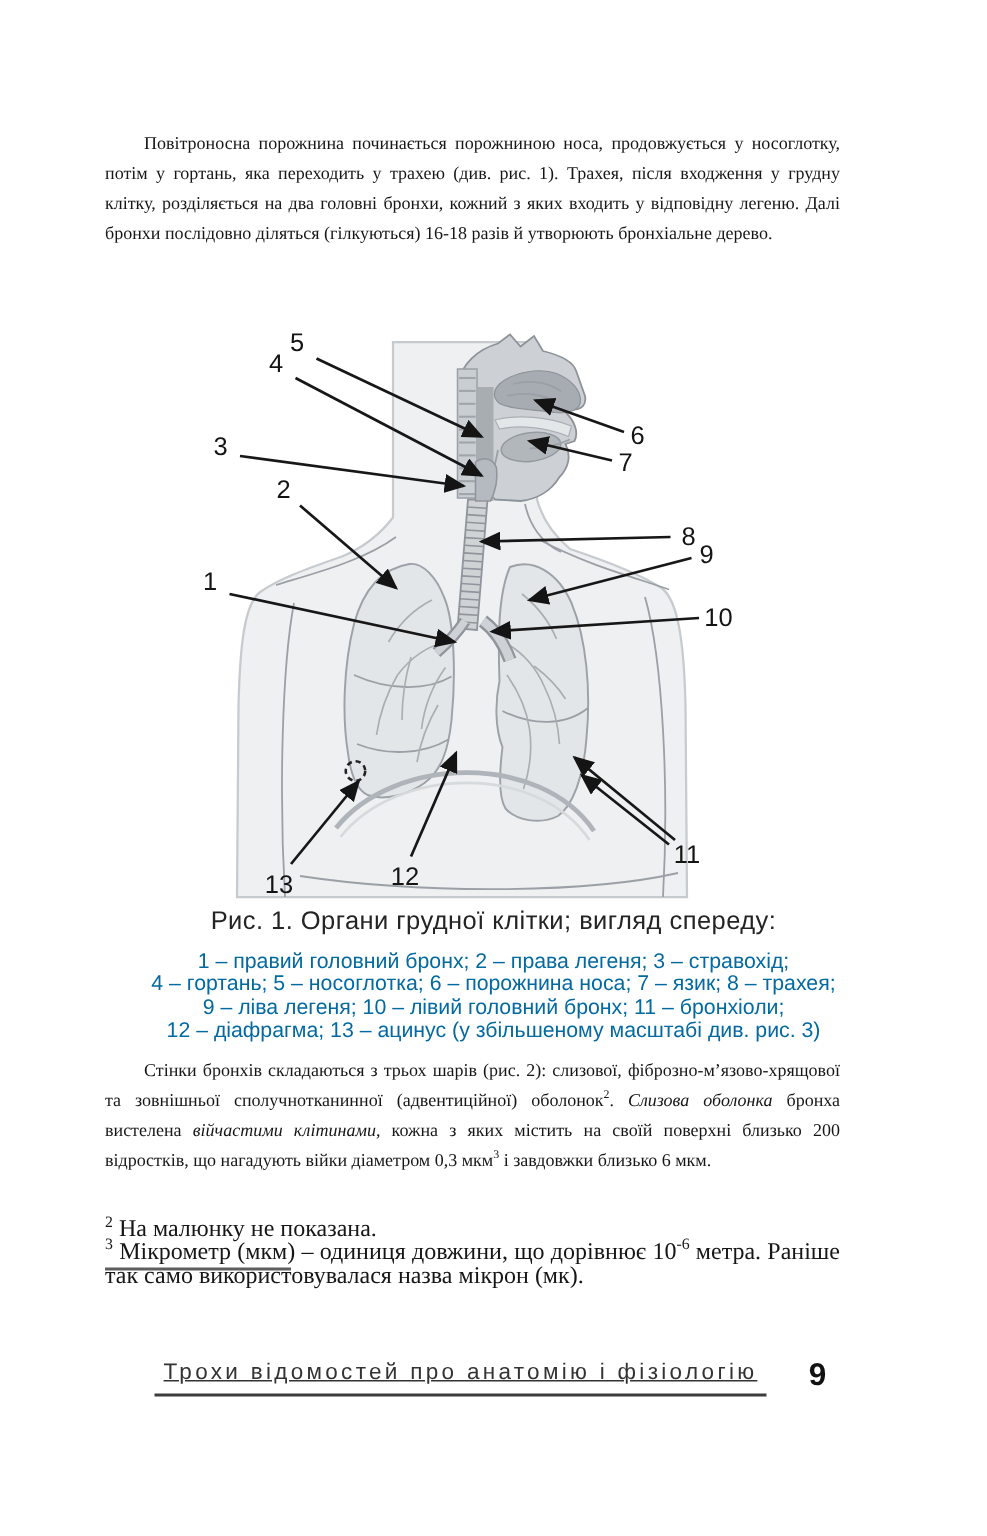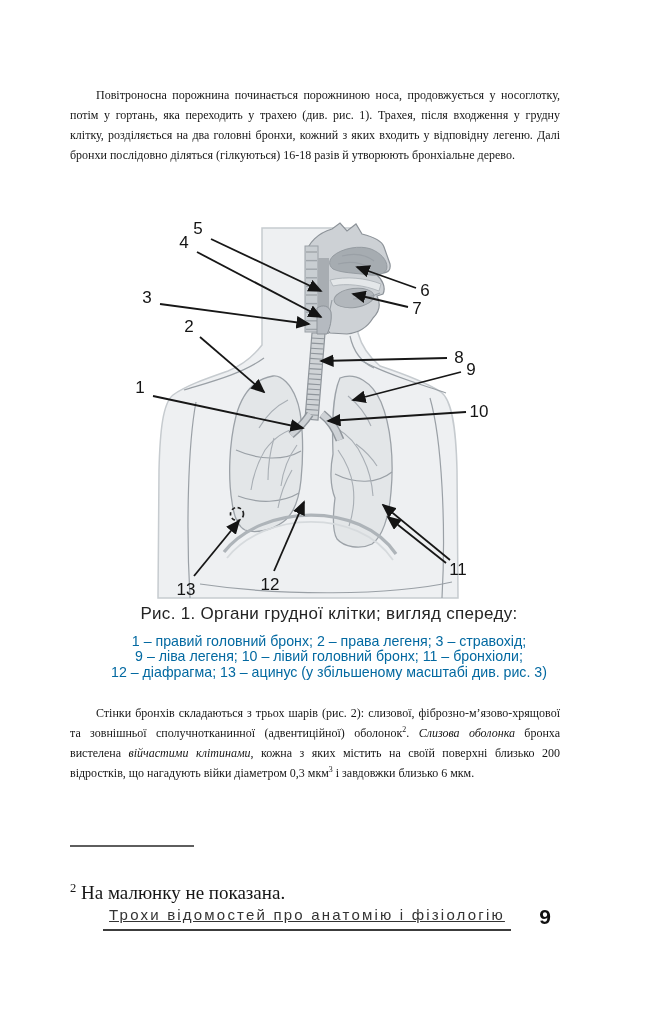--- a/index.html
+++ b/index.html
@@ -10,22 +10,22 @@
   .body-text .it{font-style:italic;}
   sup{font-size:66%;line-height:0;vertical-align:super;}
   #para-intro{top:85px;}
   #para-walls{top:703px;}
   #fig-svg{position:absolute;left:100px;top:220px;width:460px;height:380px;}
   .caption{position:absolute;left:10px;top:604px;width:638px;text-align:center;
         font-family:"Liberation Sans",sans-serif;font-size:17px;letter-spacing:.3px;color:#242424;}
   .legend{position:absolute;left:10px;top:634px;width:638px;text-align:center;
         font-family:"Liberation Sans",sans-serif;font-size:14.2px;line-height:15.3px;color:#0369a1;}
   .fn-rule{position:absolute;left:70px;top:845px;width:124px;border-top:2px solid #5e5e5e;}
-  .footnotes{position:absolute;left:70px;top:885px;width:490px;
-        font-size:19px;line-height:15.4px;text-align:justify;}
+  .footnotes{position:absolute;left:70px;top:812px;width:490px;
+        font-size:16px;line-height:15.4px;text-align:justify;}
   .footnotes p{margin:0;}
   .footer-title{position:absolute;left:103px;top:906px;width:408px;text-align:center;
         font-family:"Liberation Sans",sans-serif;font-size:15px;letter-spacing:2.2px;
         color:#333;padding-bottom:6px;border-bottom:2px solid #3c3c3c;text-decoration:underline;}
   .page-number{position:absolute;left:527px;top:905px;width:36px;text-align:center;
         font-family:"Liberation Sans",sans-serif;font-size:21px;font-weight:bold;color:#111;}
   
   .callout{stroke:#171717;stroke-width:1.8;}
   .figlabel{font-family:"Liberation Sans",sans-serif;font-size:17px;fill:#141414;text-anchor:middle;}
   .outline{stroke:#9aa0a6;stroke-width:1.2;fill:none;}
@@ -178,27 +178,29 @@
         <line x1="274" y1="571" x2="304" y2="502" class="callout" marker-end="url(#ah)"></line>
         <text x="270" y="590" class="figlabel">12</text>
         <line x1="194" y1="576" x2="239" y2="521" class="callout" marker-end="url(#ah)"></line>
         <text x="186" y="595" class="figlabel">13</text>
       </g>
   </svg>
 
   <div class="caption">Рис. 1. Органи грудної клітки; вигляд спереду:</div>
   <div class="legend">
       <div>1 – правий головний бронх; 2 – права легеня; 3 – стравохід;</div>
+      <div>4 – гортань; 5 – носоглотка; 6 – порожнина носа; 7 – язик; 8 – трахея;</div>
       <div>9 – ліва легеня; 10 – лівий головний бронх; 11 – бронхіоли;</div>
       <div>12 – діафрагма; 13 – ацинус (у збільшеному масштабі див. рис. 3)</div>
     </div>
 
   <p class="body-text" id="para-walls"><span>Стінки бронхів складаються з трьох шарів (рис. 2): слизової, фіброзно-м’язово-хрящової та зовнішньої сполучнотканинної (адвентиційної) оболонок</span><sup>2</sup><span>. </span><span class="it">Слизова оболонка</span><span> бронха вистелена </span><span class="it">війчастими клітинами</span><span>, кожна з яких містить на своїй поверхні близько 200 відростків, що нагадують війки діаметром 0,3 мкм</span><sup>3</sup><span> і завдовжки близько 6 мкм.</span></p>
 
   <div class="fn-rule"></div>
   <div class="footnotes">
     <p><sup>2</sup><span> На малюнку не показана.</span></p>
+    <p><sup>3</sup><span> Мікрометр (мкм) – одиниця довжини, що дорівнює 10</span><sup>-6</sup><span> метра. Раніше так само використовувалася назва мікрон (мк).</span></p>
   </div>
 
   <div class="footer-title">Трохи відомостей про анатомію і фізіологію</div>
   <div class="page-number">9</div>
 
 </div>
 
 </body></html>

